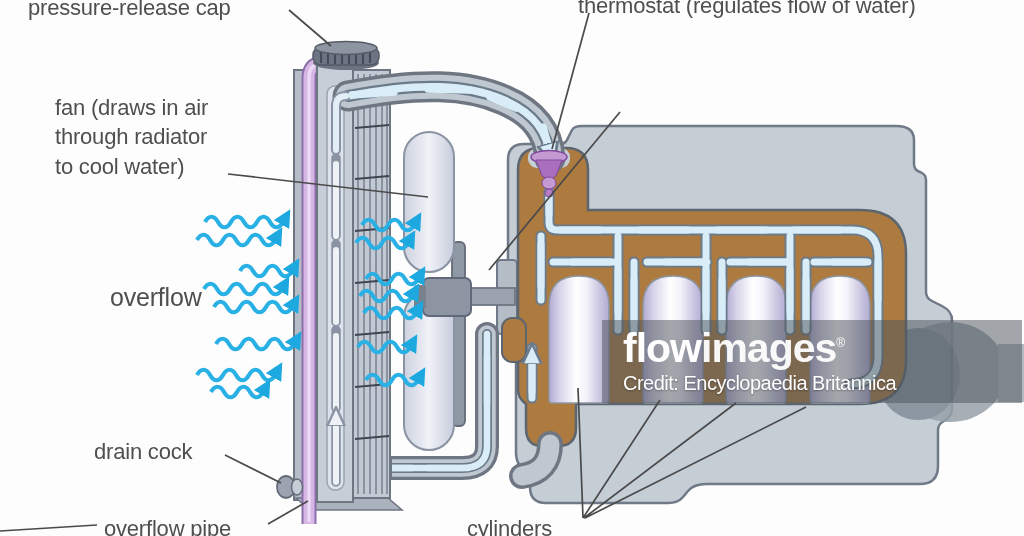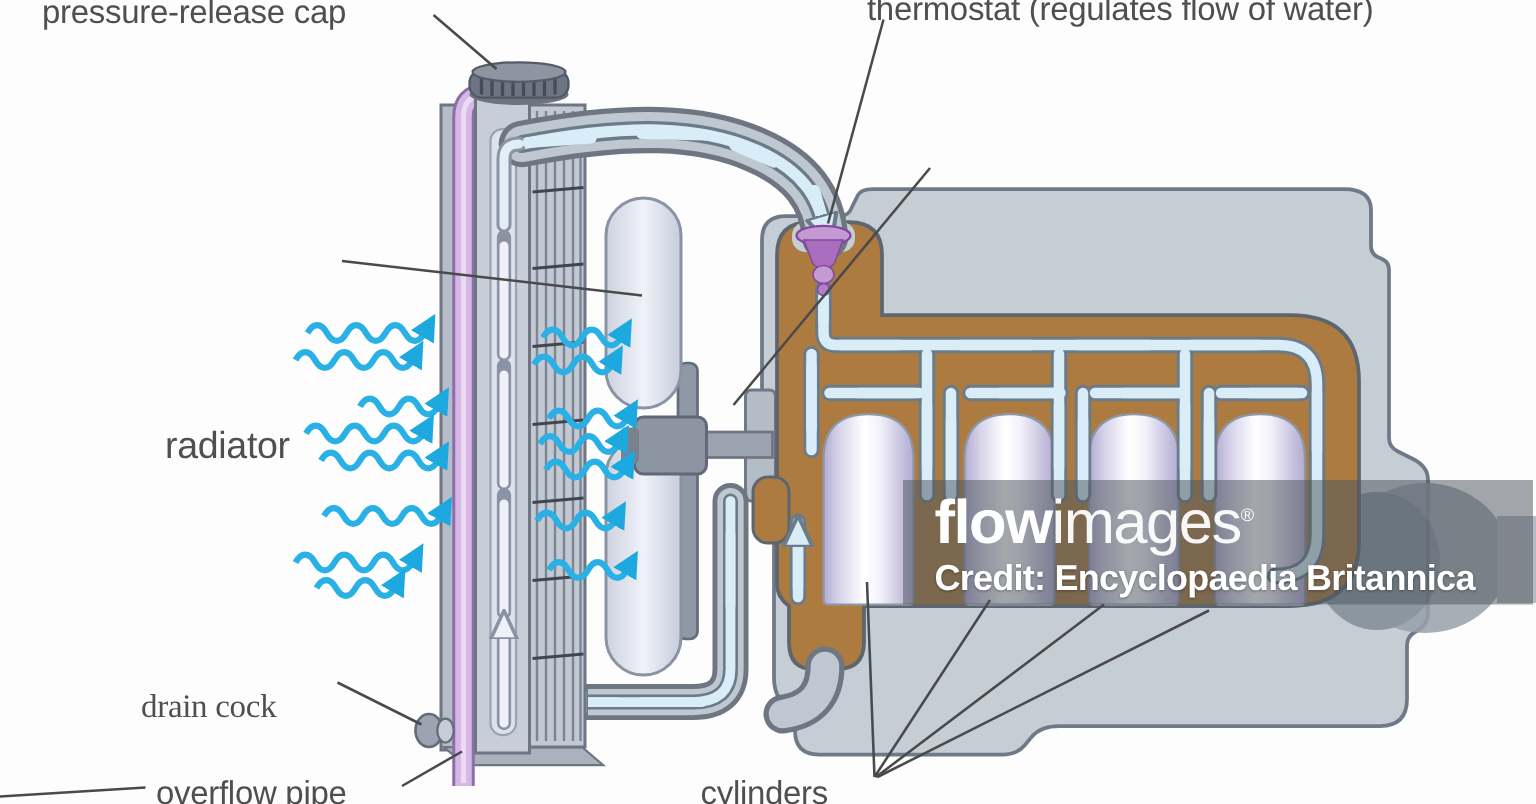--- a/index.html
+++ b/index.html
@@ -13,23 +13,23 @@
     white-space:pre-line;letter-spacing:-0.2px;
   }
   .lbl.small{font-size:25px;}
   .watermark{
     position:absolute;left:602px;top:320px;width:420px;height:83px;
     background:rgba(78,86,94,0.52);color:#ffffff;
     padding:0 0 0 21px;box-sizing:border-box;
   }
   .wm-brand{margin-top:8px;font-size:41px;line-height:1;letter-spacing:-1px;}
   .wm-brand .b{font-weight:700;}
-  .wm-brand .l{font-weight:400;opacity:.95;}
+  .wm-brand .l{font-weight:700;opacity:.95;}
   .wm-brand sup{font-size:12px;vertical-align:super;}
-  .wm-credit{margin-top:3px;font-size:24px;font-weight:700;letter-spacing:-0.5px;
+  .wm-credit{margin-top:3px;font-size:20px;font-weight:400;letter-spacing:-0.5px;
     text-shadow:0 1px 2px rgba(0,0,0,.35);}
 </style>
 </head>
 <body>
 
 <div class="stage">
 
 <svg width="1024" height="536" viewBox="0 0 1024 536">
   <defs>
     <linearGradient id="cylGrad" x1="0" y1="0" x2="1" y2="0">
@@ -210,22 +210,25 @@
     <path d="M 228 174 L 428 197"></path>
     <path d="M 225 455 L 281 483"></path>
     <path d="M 268 524 L 308 501"></path>
     <path d="M 0 531 L 97 525"></path>
     <path d="M 583 518 L 578 388 M 583 518 L 660 400 M 584 518 L 736 403 M 585 518 L 806 407"></path>
   </g>
 </svg>
 
   <div class="lbl" style="left:28px;top:-7px;">pressure-release cap</div>
   <div class="lbl" style="left:578px;top:-9px;">thermostat (regulates flow of water)</div>
-  <div class="lbl small" style="left:110px;top:281px;">radiator</div>
-  <div class="lbl" style="left:94px;top:456px;font-family:Liberation Serif, serif;">drain cock</div>
+  <div class="lbl" style="left:55px;top:93px;">fan (draws in air
+through radiator
+to cool water)</div>
+  <div class="lbl small" style="left:110px;top:281px;">overflow</div>
+  <div class="lbl" style="left:94px;top:437px;">drain cock</div>
   <div class="lbl" style="left:104px;top:514px;">overflow pipe</div>
   <div class="lbl" style="left:467px;top:514px;">cylinders</div>
 
   <div class="watermark">
     <div class="wm-brand">
       <span class="b">flow</span><span class="l">images</span><sup>®</sup>
     </div>
     <div class="wm-credit">Credit: Encyclopaedia Britannica</div>
   </div>
 

